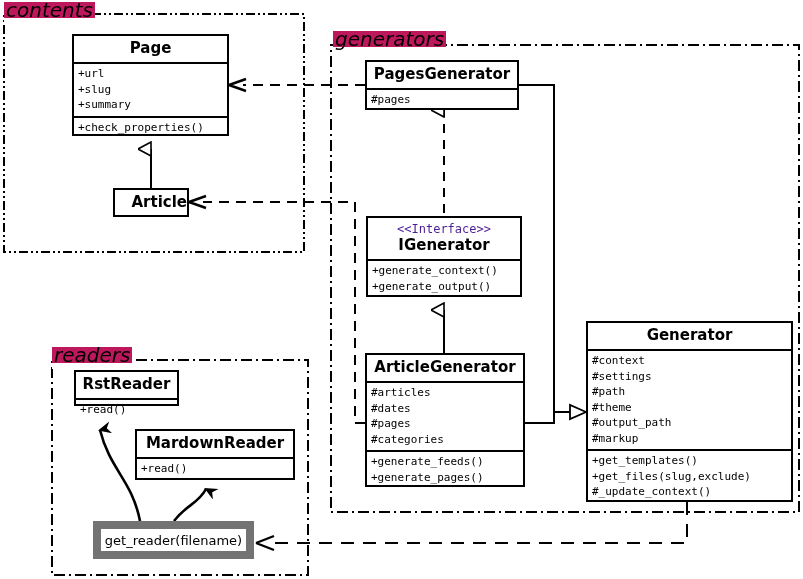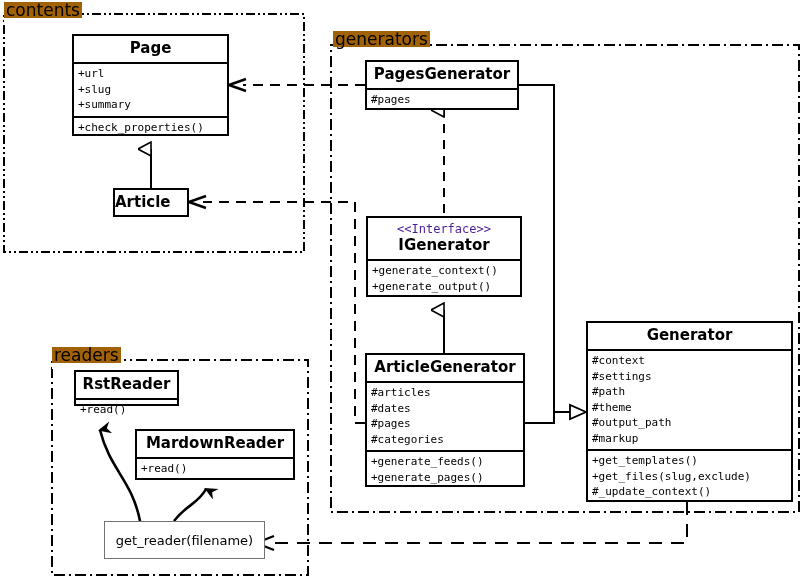--- a/index.html
+++ b/index.html
@@ -1,34 +1,34 @@
 <!DOCTYPE html>
 <html><head>
 <meta charset="utf-8">
 <style>
   html,body{margin:0;padding:0;background:#ffffff;}
   body{width:803px;height:579px;position:relative;overflow:hidden;
        font-family:"DejaVu Sans",sans-serif;}
   #stage{position:absolute;left:0;top:0;width:803px;height:579px;}
-  .pkg-label{position:absolute;font-family:"DejaVu Sans",sans-serif;font-size:17px;
-             color:#000;white-space:nowrap;background:#a16207;padding:0 2px;line-height:16px;}
+  .pkg-label{position:absolute;font-family:"DejaVu Sans",sans-serif;font-size:20px;
+             color:#000;white-space:nowrap;background:#be185d;padding:0 2px;line-height:16px;font-style:italic;}
   .umlbox{position:absolute;border:2px solid #000;background:#fff;box-sizing:border-box;}
   .sec{border-bottom:2px solid #000;}
   .sec:last-child{border-bottom:none;}
   .title{font-family:"DejaVu Sans",sans-serif;font-weight:bold;font-size:15px;
          text-align:center;color:#000;padding:4px 4px 5px 4px;line-height:17px;}
   .stereo{font-family:"DejaVu Sans Mono",monospace;font-size:12px;text-align:center;
           color:#4c1d95;padding:4px 4px 0 4px;line-height:14px;font-weight:normal;}
   .titlewrap{padding:0;}
   .mem{font-family:"DejaVu Sans Mono",monospace;font-size:11px;color:#000;
        padding:2px 4px 3px 4px;line-height:15.5px;}
   .mem div{white-space:nowrap;}
-  .plainbox{position:absolute;border:1px solid #737373;background:#fff;box-sizing:border-box;
+  .plainbox{position:absolute;border:8px solid #737373;background:#fff;box-sizing:border-box;
             display:flex;align-items:center;justify-content:center;
-            font-family:"DejaVu Sans",sans-serif;font-size:13px;color:#000;margin-left:11px;}
+            font-family:"DejaVu Sans",sans-serif;font-size:13px;color:#000;}
 </style>
 </head>
 <body>
 
 <svg id="stage" width="803" height="579" viewBox="0 0 803 579">
 
   <defs>
     <marker id="hollowTriUp" markerWidth="16" markerHeight="14" refX="8" refY="13" orient="auto-start-reverse" markerUnits="userSpaceOnUse">
       <path d="M 8 0 L 15 13 L 1 13 Z" fill="#fff" stroke="#000" stroke-width="1.6"></path>
     </marker>
@@ -117,21 +117,21 @@
   <div class="sec mem">
     <div>+url</div>
     <div>+slug</div>
     <div>+summary</div>
   </div>
   <div class="sec mem">
     <div>+check_properties()</div>
   </div>
 </div>
 
-<div class="umlbox" style="left:113px;top:188px;width:76px;height:29px;display:flex;align-items:center;justify-content:flex-start;">
+<div class="umlbox" style="left:113px;top:188px;width:76px;height:29px;display:flex;align-items:center;justify-content:flex-end;">
   <div class="title" style="padding:0;">Article</div>
 </div>
 
 <div class="umlbox" style="left:365px;top:60px;width:154px;height:50px;">
   <div class="sec titlewrap">
     <div class="title">PagesGenerator</div>
   </div>
   <div class="mem">
     <div>#pages</div>
   </div>

